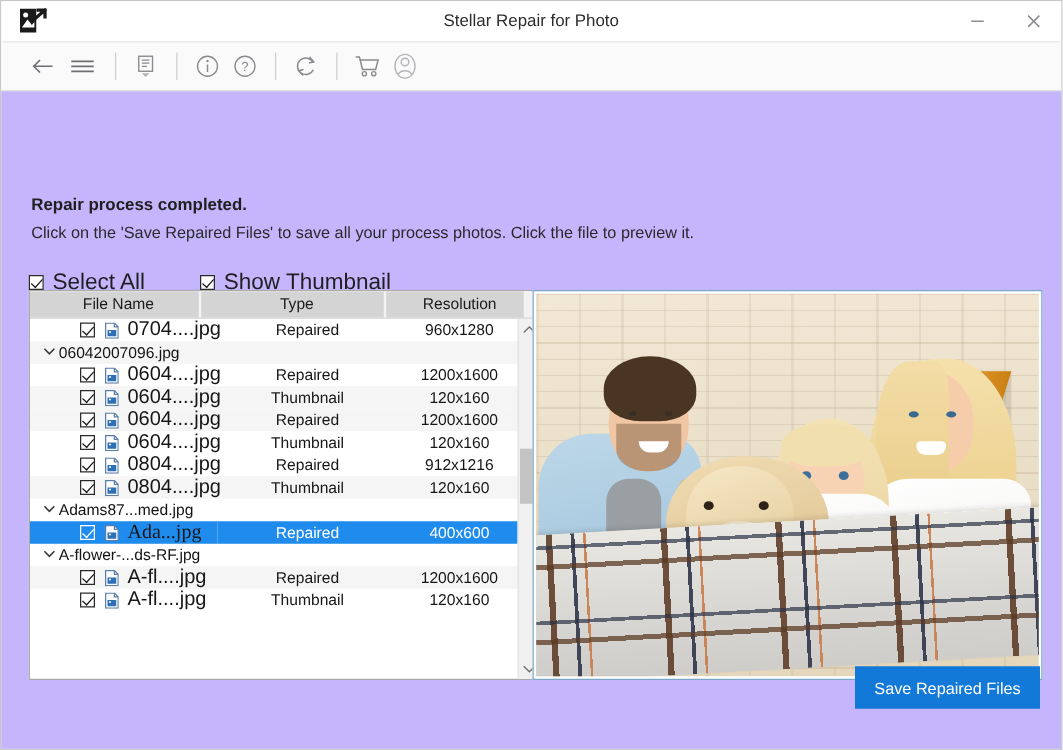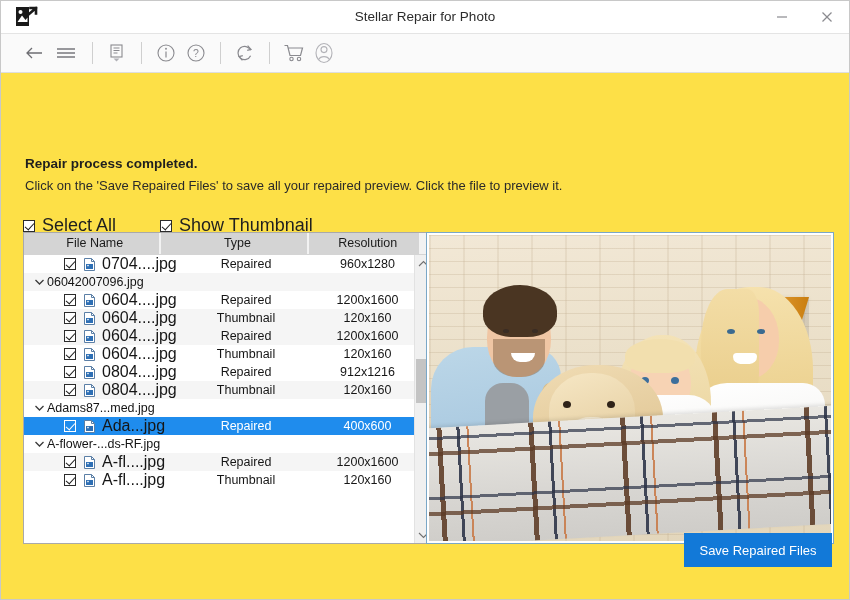--- a/index.html
+++ b/index.html
@@ -80,21 +80,21 @@
   .tb-sep {
     width: 1px; height: 22px;
     background: #cfcfcf;
     margin: 0 9px;
   }
 
   
   .content {
     position: relative;
     flex: 1;
-    background: #fde047;
+    background: #c4b5fd;
   }
   .msg-title {
     position: absolute;
     left: 24px; top: 83px;
     font-size: 13.5px;
     font-weight: bold;
     color: #1f1f1f;
   }
   .msg-sub {
     position: absolute;
@@ -183,20 +183,21 @@
     font-size: 12.5px;
     color: #161616;
     box-sizing: border-box;
     white-space: nowrap;
   }
   .row.alt { background: #f5f5f5; }
   .row.group { padding-left: 7px; }
   .row.sel .cell { color: #ffffff; }
   .row.sel .file-cell {
     background: #1f8ced;
+    font-family: Liberation Serif, serif;
   }
   .row.sel .cbx {
     border-color: #ffffff;
     background: transparent;
   }
   .row.sel .cbx.checked::after { border-color: #ffffff; }
 
   .chev {
     width: 16px;
     display: inline-block;
@@ -640,21 +641,21 @@
         <ellipse cx="10" cy="11" rx="8" ry="9.5" stroke="#b3b3b8" stroke-width="1.1" fill="none"></ellipse>
         <circle cx="10" cy="7.6" r="3" stroke="#b3b3b8" stroke-width="1.1" fill="none"></circle>
         <path d="M4.4 17.8 A6.2 5.6 0 0 1 15.6 17.8" stroke="#b3b3b8" stroke-width="1.1" fill="none"></path>
       </svg>
     </div>
   </div>
 
   <div class="content">
 
     <div class="msg-title">Repair process completed.</div>
-    <div class="msg-sub">Click on the 'Save Repaired Files' to save all your repaired preview. Click the file to preview it.</div>
+    <div class="msg-sub">Click on the 'Save Repaired Files' to save all your process photos. Click the file to preview it.</div>
 
     <div class="opt-row">
       <span class="cbx checked"></span>
       <span class="opt-lbl">Select All</span>
       <span class="opt-gap"></span>
       <span class="cbx checked"></span>
       <span class="opt-lbl">Show Thumbnail</span>
     </div>
 
     <div class="list-panel">

